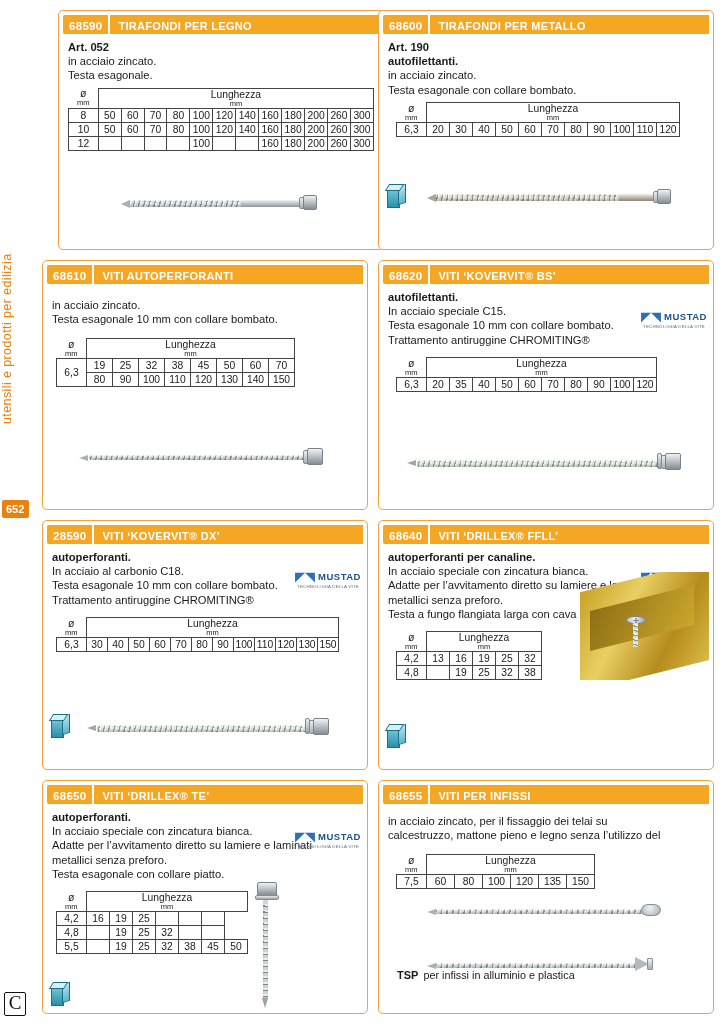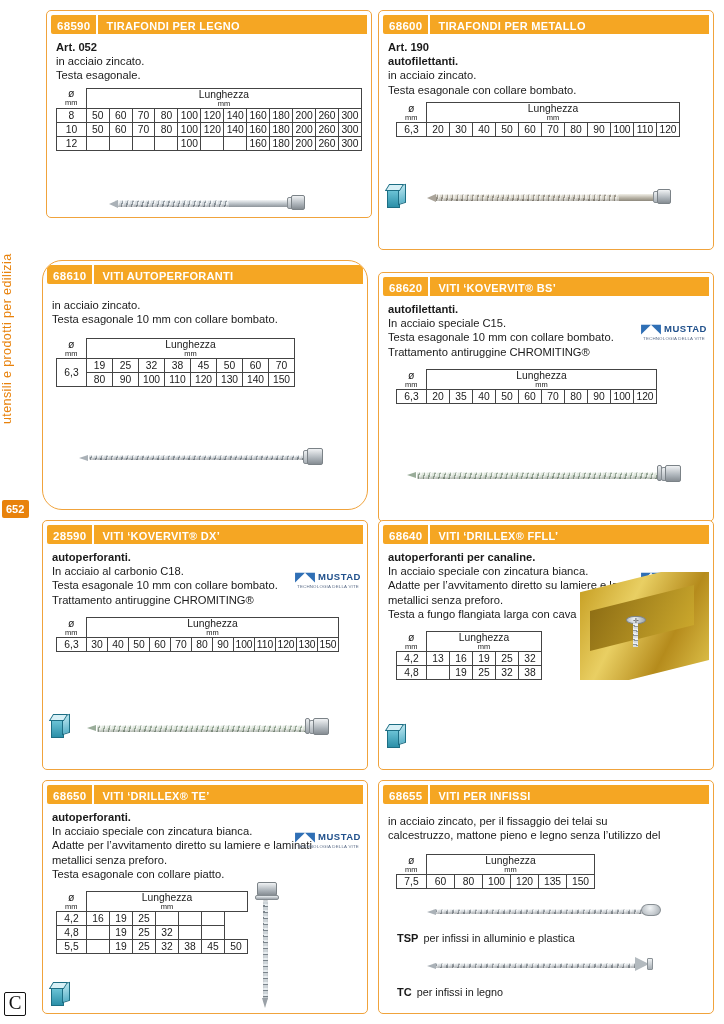--- a/index.html
+++ b/index.html
@@ -169,21 +169,21 @@
     background: radial-gradient(circle at 40% 35%,#eef2f5,#9aa2a8);
     border:1px solid #7e868c;
   }
   .canal .c-ph { position:absolute; left:7px; top:1.5px; width:6px; height:5px; color:#555; font-size:7px; line-height:5px; text-align:center; }
   .canal .c-shaft {
     position:absolute; left:7px; top:7px; width:5px; height:24px;
     background: repeating-linear-gradient(10deg,#d8dde1 0 2px,#8d969d 2px 3.2px,#eef1f3 3.2px 4.6px);
   }
 
   
-  .row-lbl { font-size:11px; font-weight:bold; }
+  .row-lbl { font-size:11px; font-weight:bold;margin-top:37px; }
   .row-txt { font-size:10.8px; }
   .flatplate {
     position:absolute; width:17px; height:7px; border-radius:50%/70%;
     background: radial-gradient(circle at 45% 30%,#f2f5f7,#a3aab0);
     border:1px solid #878e93;
   }
   .countersunk {
     position:absolute; width:0; height:0;
     border-left: 11px solid #b3babf; border-top:6px solid transparent; border-bottom:6px solid transparent;
   }
@@ -192,21 +192,21 @@
 <body>
 
 <div id="left-rail">
   <div class="rail-text">utensili e prodotti per edilizia</div>
   <div class="page-badge">652</div>
   <div class="cert">C</div>
 </div>
 
 <div id="grid">
 
-  <div class="box" style="left:4px; top:0px; width:326px; height:208px;">
+  <div class="box" style="left:16px; top:0px; width:326px; height:240px;">
     <div class="hdr">
       <div class="code">68590</div>
       <div class="title">TIRAFONDI PER LEGNO</div>
     </div>
     <div class="body">
       <div class="lines">
         <div class="b">Art. 052</div>
         <div>in acciaio zincato.</div>
         <div>Testa esagonale.</div>
       </div>
@@ -331,21 +331,21 @@
       <div class="screw" style="left:48px; top:150px; width:260px; height:28px;">
         <div class="shaft" style="left:8px; top:10px; width:188px; background:repeating-linear-gradient(100deg,#dcd9cf 0 2px,#9a958a 2px 3.3px,#efede6 3.3px 5px);"></div>
         <div class="smooth" style="left:192px; top:10px; width:38px; background:linear-gradient(to bottom,#f1efe8,#b8b3a6 55%,#8d887c);"></div>
         <div class="collar" style="left:226px; top:7px;"></div>
         <div class="hexhead" style="left:230px; top:5px;"></div>
         <div class="tip" style="left:0; top:10px; border-right-color:#aaa49a;"></div>
       </div>
     </div>
   </div>
 
-  <div class="box" style="left:0px; top:250px; width:326px; height:250px;border-radius:20px;">
+  <div class="box" style="left:0px; top:250px; width:326px; height:250px;">
     <div class="hdr">
       <div class="code">68610</div>
       <div class="title">VITI AUTOPERFORANTI</div>
     </div>
     <div class="body">
       <div class="lines" style="margin-top:8px;">
         <div>in acciaio zincato.</div>
         <div>Testa esagonale 10 mm con collare bombato.</div>
       </div>
 
@@ -387,21 +387,21 @@
 
       <div class="screw" style="left:36px; top:160px; width:270px; height:28px;">
         <div class="shaft thin" style="left:10px; top:11px; width:218px;"></div>
         <div class="collar" style="left:224px; top:6px; height:14px;"></div>
         <div class="hexhead" style="left:228px; top:4px; width:16px; height:17px;"></div>
         <div class="tip" style="left:0; top:11px; border-top-width:3px; border-bottom-width:3px;"></div>
       </div>
     </div>
   </div>
 
-  <div class="box" style="left:336px; top:250px; width:336px; height:250px;margin-top:12px;">
+  <div class="box" style="left:336px; top:250px; width:336px; height:250px;">
     <div class="hdr">
       <div class="code">68620</div>
       <div class="title">VITI ‘KOVERVIT® BS’</div>
     </div>
     <div class="body">
       <div class="mustad">
         <div class="mrow">
           <span class="mark">◤◥</span>
           <span class="name">MUSTAD</span>
         </div>

